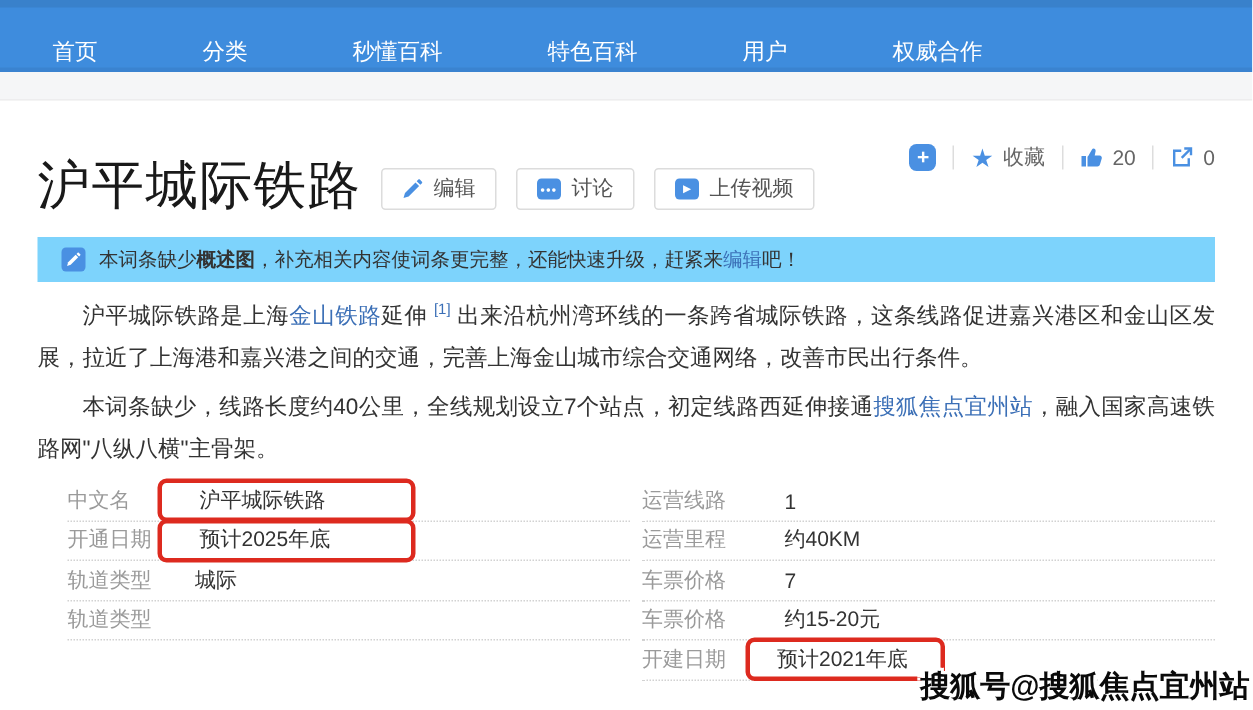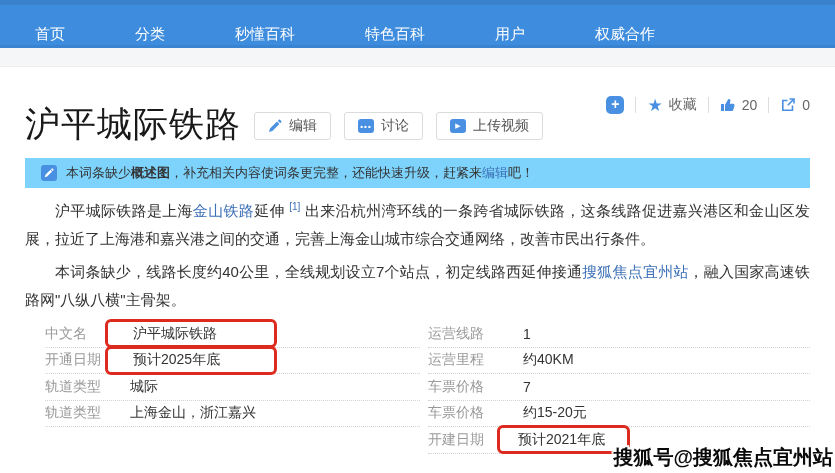--- a/index.html
+++ b/index.html
@@ -198,21 +198,20 @@
             <span class="redbox box-left">
               <span class="ib-value">预计2025年底</span>
             </span>
           </div>
           <div class="ib-row">
             <span class="ib-label">轨道类型</span>
             <span class="ib-value">城际</span>
           </div>
           <div class="ib-row">
             <span class="ib-label">轨道类型</span>
-            <span class="ib-value">上海金山，浙江嘉兴</span>
           </div>
         </div>
       <div class="ib-col right" id="ib-right">
           <div class="ib-row">
             <span class="ib-label">运营线路</span>
             <span class="ib-value">1</span>
           </div>
           <div class="ib-row">
             <span class="ib-label">运营里程</span>
             <span class="ib-value">约40KM</span>

